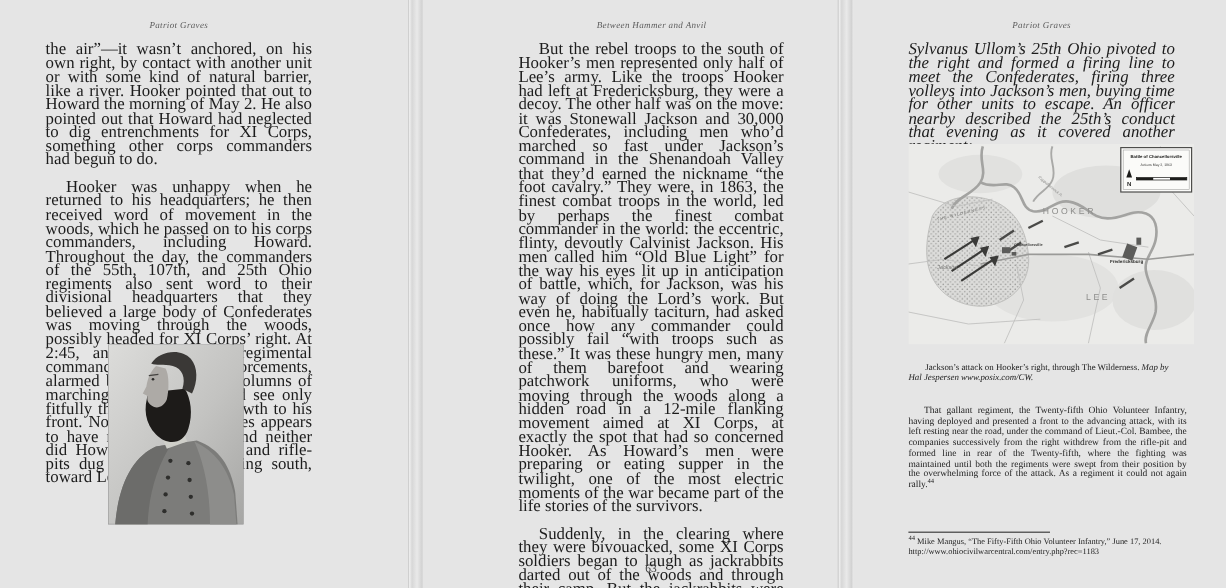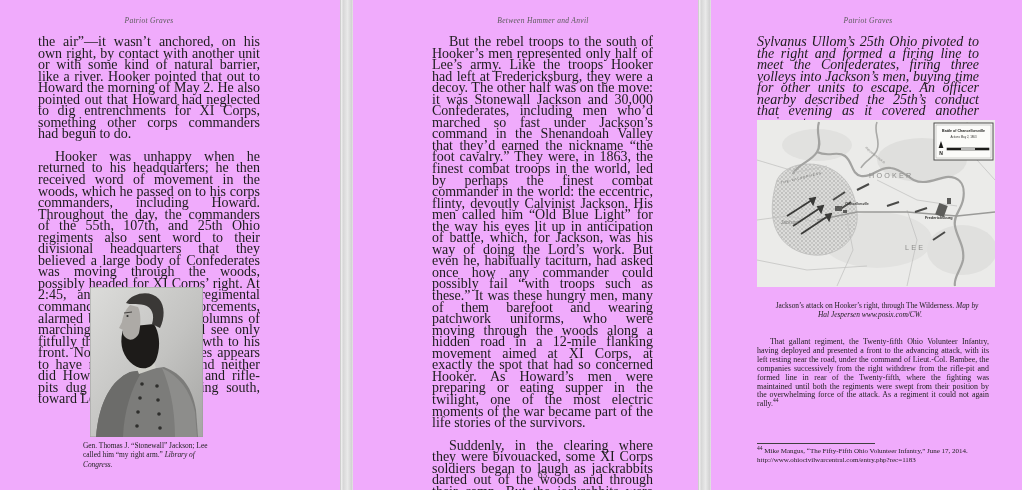--- a/index.html
+++ b/index.html
@@ -1,30 +1,30 @@
 <!DOCTYPE html>
 <html><head>
 <meta charset="utf-8">
 <style>
   html,body{margin:0;padding:0;}
   body{font-family:"Liberation Serif","DejaVu Serif",serif;background:#fff;}
   #stage{position:relative;width:1022px;height:490px;overflow:hidden;background:#fff;}
-  .page{position:absolute;top:0;bottom:0;background:#f0abfc;}
+  .page{position:absolute;top:0;bottom:0;background:#e5e5e5;}
   .gutter{position:absolute;top:0;bottom:0;width:13px;
     background:linear-gradient(to right,#f2f2f2 0%,#d7d7d7 18%,#e9e9e9 50%,#d2d2d2 82%,#f5f5f5 100%);
     border-left:1px solid #cfcfcf;border-right:1px solid #cfcfcf;}
   .running-header{position:absolute;font-style:italic;font-size:7.5px;color:#5a5a5a;
     text-align:center;letter-spacing:.3px;}
   .body-text{position:absolute;text-align:justify;font-size:14px;line-height:11.55px;color:#1c1c1c;}
   .body-text p{margin:0 0 11px;text-indent:17px;}
   .body-text p.no-indent{text-indent:0;}
   .page-number{position:absolute;text-align:center;font-size:9.5px;color:#3a3a3a;}
   .caption{position:absolute;font-size:7.4px;line-height:9.3px;color:#222;}
   .caption .credit{font-style:italic;}
-  .map-caption{text-indent:14px;text-align:center;}
+  .map-caption{text-indent:14px;text-align:left;}
   .bq{position:absolute;font-size:7.9px;line-height:8.9px;text-align:justify;color:#1c1c1c;}
   .bq .lead{display:inline-block;width:13px;}
   sup.fn{font-size:5.5px;vertical-align:super;line-height:0;}
   .footnote-rule{position:absolute;width:118px;border-top:1px solid #3f3f3f;height:0;}
   .footnote{position:absolute;font-size:7px;line-height:9px;color:#222;text-align:left;}
   .figure{position:absolute;}
   svg text{font-family:"Liberation Sans","DejaVu Sans",sans-serif;}
 </style>
 </head>
 <body>
@@ -73,23 +73,20 @@
 
         <path d="M36,16 C43,5 61,3 69,12 C75,19 75,31 70,41 L62,37 C65,28 62,20 54,18 C46,16 40,18 36,16 Z" fill="#3a3836"></path>
 
         <path d="M40,18 C35,23 33,29 32,35 L29,41 L33,43 C32,47 34,50 38,52 C42,54 47,51 49,46 C51,38 51,25 48,20 Z" fill="#adaaa6"></path>
 
         <circle cx="37.5" cy="29" r="1.1" fill="#2a2a28"></circle>
         <path d="M34,26 L42,25" stroke="#444240" stroke-width="1" fill="none"></path>
       </svg>
     </div>
 
-    <div class="caption" style="left:83px;top:441px;width:138px;">
-      <span>Gen. Thomas J. “Stonewall” Jackson; Lee called him “my right arm.” </span><span class="credit">Library of Congress.</span>
-    </div>
 
   </div>
 
   <div class="gutter" style="left:340px;"></div>
 
   <div class="page" style="left:353px;width:410px;">
     <div class="running-header" style="left:79px;top:16px;width:222px;">Between Hammer and Anvil</div>
 
     <div class="body-text" style="left:79px;top:36px;width:221px;">
       <p>But the rebel troops to the south of Hooker’s men represented only half of Lee’s army. Like the troops Hooker had left at Fredericksburg, they were a decoy. The other half was on the move: it was Stonewall Jackson and 30,000 Confederates, including men who’d marched so fast under Jackson’s command in the Shenandoah Valley that they’d earned the nickname “the foot cavalry.” They were, in 1863, the finest combat troops in the world, led by perhaps the finest combat commander in the world: the eccentric, flinty, devoutly Calvinist Jackson. His men called him “Old Blue Light” for the way his eyes lit up in anticipation of battle, which, for Jackson, was his way of doing the Lord’s work. But even he, habitually taciturn, had asked once how any commander could possibly fail “with troops such as these.” It was these hungry men, many of them barefoot and wearing patchwork uniforms, who were moving through the woods along a hidden road in a 12-mile flanking movement aimed at XI Corps, at exactly the spot that had so concerned Hooker. As Howard’s men were preparing or eating supper in the twilight, one of the most electric moments of the war became part of the life stories of the survivors.</p>

